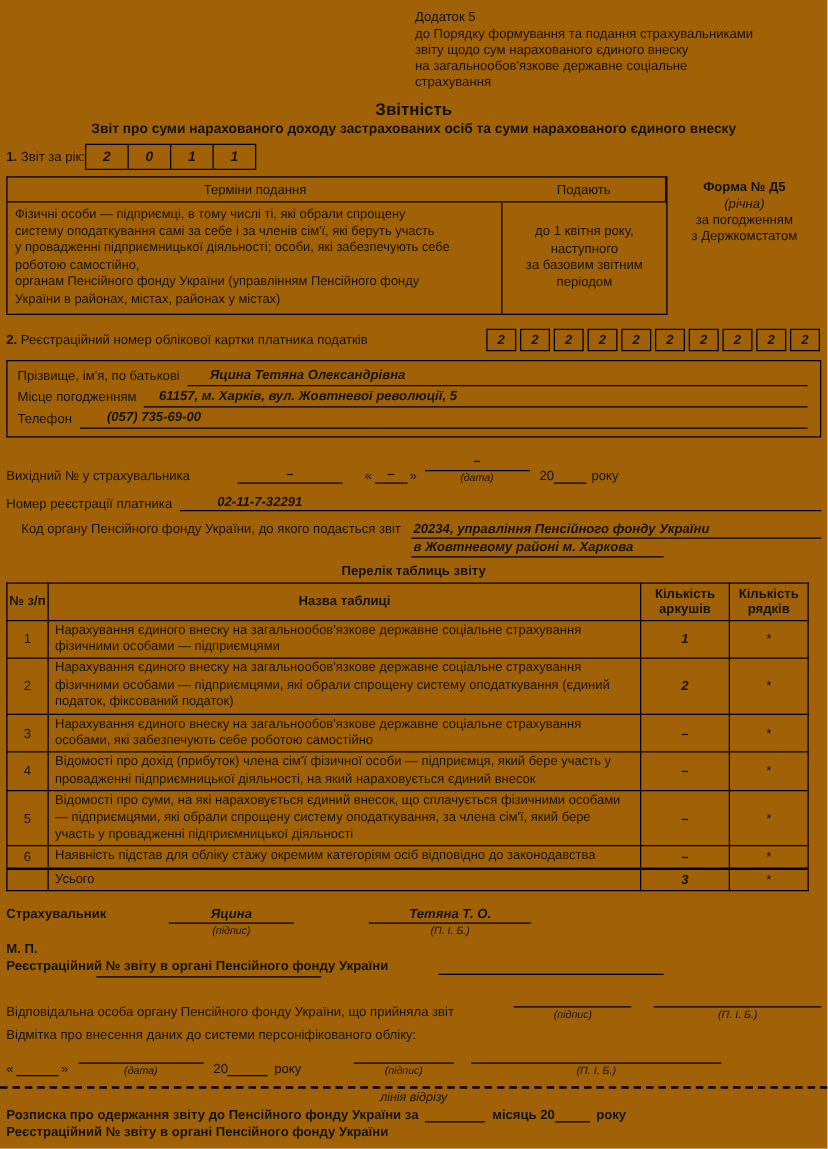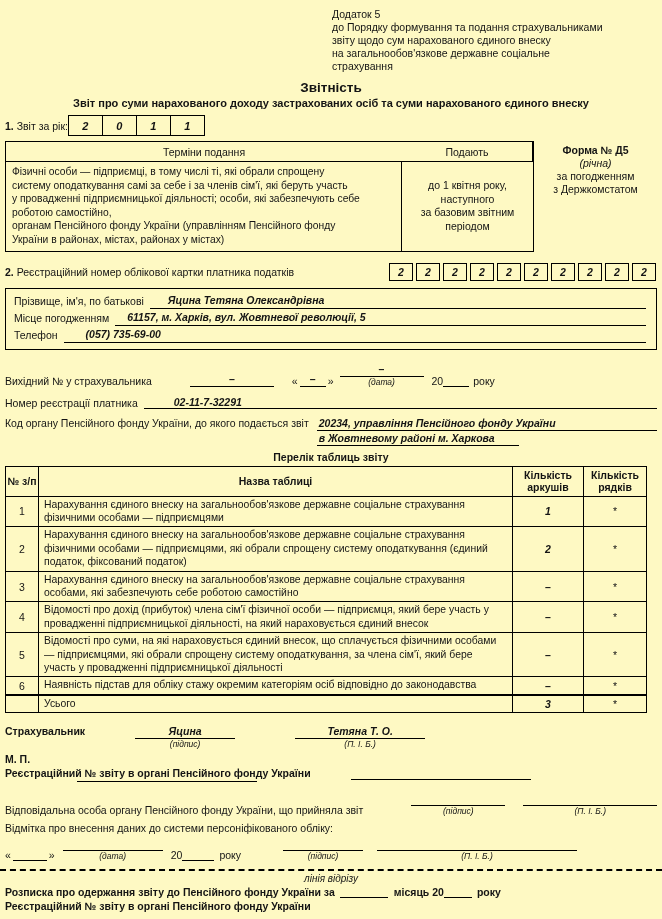--- a/index.html
+++ b/index.html
@@ -1,16 +1,16 @@
 <!DOCTYPE html>
 <html><head>
 <meta charset="utf-8">
 <style>
   html,body{margin:0;padding:0;background:#fff;}
-  .page{width:662px;height:919px;background:#fef9c3;color:#141414;position:relative;
+  .page{width:662px;height:919px;background:#a16207;color:#141414;position:relative;
         font-family:"Liberation Sans",sans-serif;font-size:10.5px;overflow:hidden;}
   .pre{white-space:pre-line;}
   .b{font-weight:bold;}
   .i{font-style:italic;}
   .bi{font-weight:bold;font-style:italic;}
   .top-note{margin:8px 4px 0 332px;line-height:13px;}
   .title{text-align:center;font-weight:bold;font-size:13.5px;margin-top:7px;}
   .subtitle{text-align:center;font-weight:bold;font-size:11px;margin-top:2px;}
   .year-row{display:flex;justify-content:flex-start;align-items:center;margin:6px 6px 0 5px;}
   .strip-joined{display:inline-flex;border:1.5px solid #000;}
@@ -31,21 +31,21 @@
   .person-box{border:1.5px solid #000;margin:7px 5px 0 5px;padding:3px 10px 6px 8px;}
   .pb-line{display:flex;align-items:flex-end;line-height:16px;}
   .pb-fill{flex:1;border-bottom:1px solid #000;margin-left:6px;}
   .val{font-weight:bold;font-style:italic;}
   .hint{font-style:italic;font-size:8.5px;line-height:10px;}
   .fl{display:flex;align-items:flex-end;}
   .blank{border-bottom:1px solid #000;text-align:center;line-height:13px;}
   .bcol{display:inline-flex;flex-direction:column;align-items:center;}
   .outgoing{margin:13px 5px 0 5px;}
   .payer-row{margin:9px 5px 0 5px;}
-  .code-row{margin:8px 5px 0 5px;display:flex;align-items:flex-start;}
+  .code-row{margin:8px 5px 0 17px;display:flex;align-items:flex-start;}
   .code-vals{flex:1;margin-left:8px;}
   .code-l1{border-bottom:1px solid #000;padding-left:2px;line-height:13px;}
   .code-l2{border-bottom:1px solid #000;width:200px;padding-left:2px;line-height:14px;}
   .tables-title{text-align:center;font-weight:bold;margin-top:5px;}
   table.list{border-collapse:collapse;margin:3px 5px 0 5px;width:642px;}
   table.list th,table.list td{border:1px solid #000;vertical-align:middle;}
   table.list th{font-size:10.5px;padding:2px 1px;line-height:12.5px;}
   table.list td.name{padding:1px 6px 2px 5px;line-height:13.4px;font-size:10.4px;}
   table.list td.cc{text-align:center;}
   table.list tr.total td{border-top:2.5px solid #000;}

